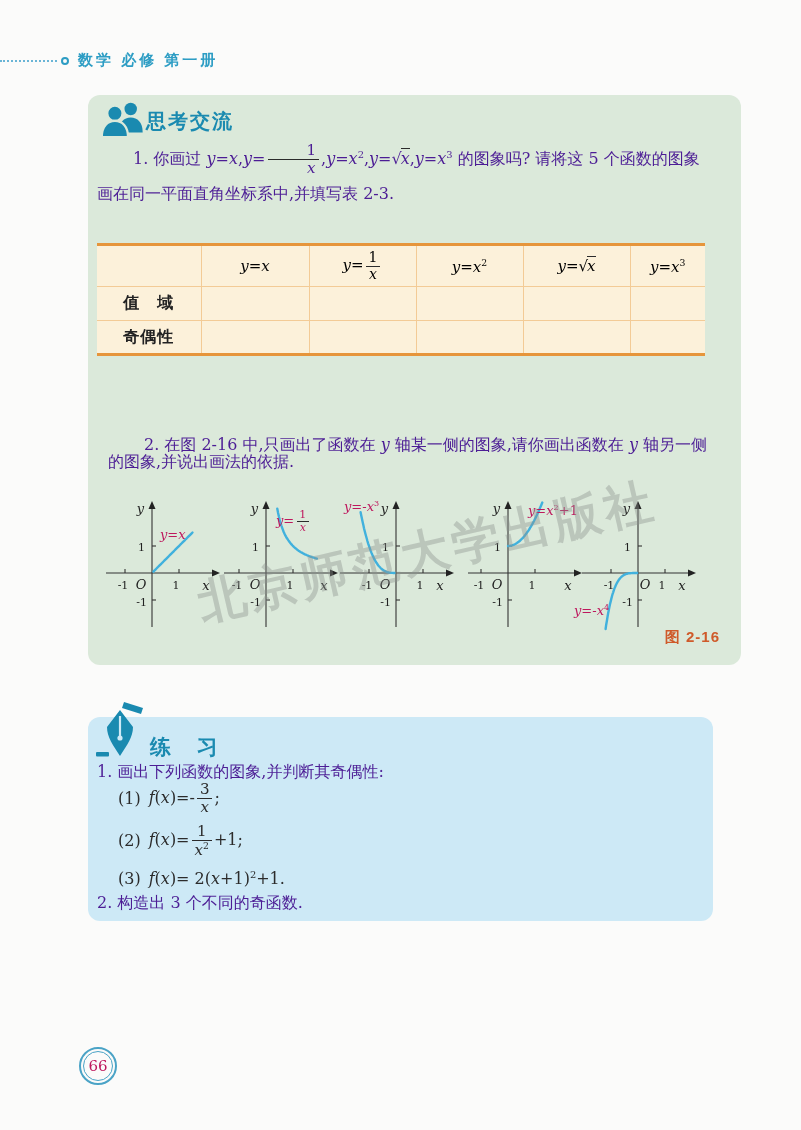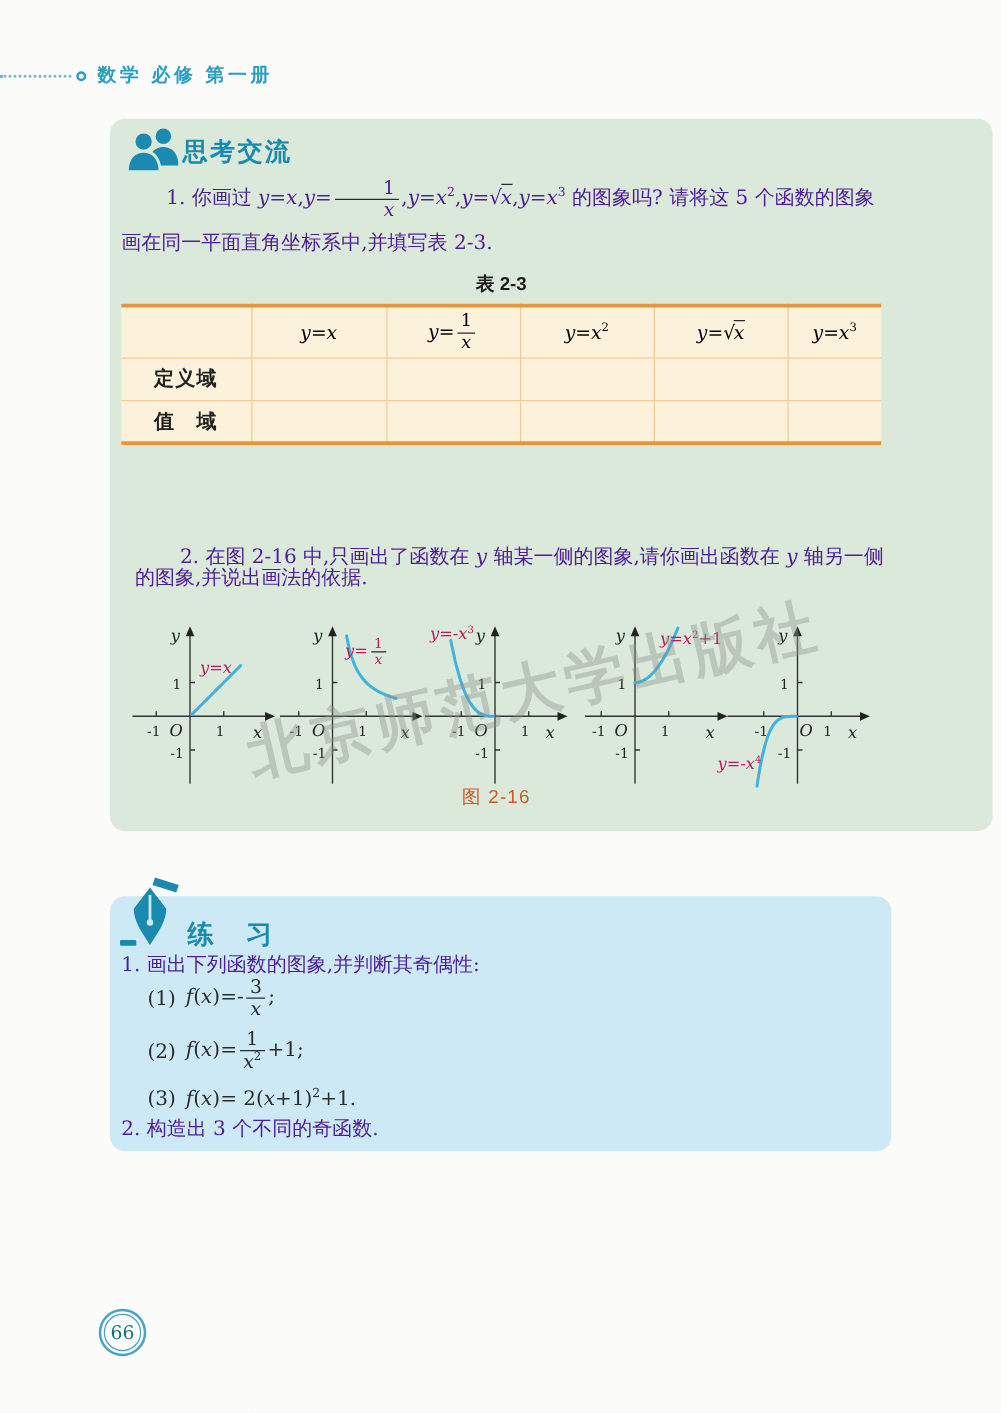--- a/index.html
+++ b/index.html
@@ -4,21 +4,21 @@
 <style>
   *{margin:0;padding:0;box-sizing:border-box}
   body{background:#e9e9e9;font-family:"Liberation Sans",sans-serif}
   .page{position:relative;width:801px;height:1130px;background:#fbfbfa;margin:0 auto;overflow:hidden}
   
   .top-rule{position:absolute;left:0;top:60px;width:57px;border-top:2px dotted #6ab5d6}
   .top-ring{position:absolute;left:61px;top:57px;width:8px;height:8px;border:2px solid #2d9dc4;border-radius:50%}
   .book-title{position:absolute;left:78px;top:51px;font-size:15px;font-weight:bold;color:#2d9dc4;letter-spacing:3px}
   
   .panel{position:absolute;border-radius:12px}
-  .green{left:88px;top:95px;width:706px;height:570px;background:#dbe9da}
+  .green{left:88px;top:95px;width:653px;height:570px;background:#dbe9da}
   .blue{left:88px;top:717px;width:625px;height:204px;background:#cde9f6}
   .sec-title{position:absolute;font-weight:bold;color:#1a8ab0;letter-spacing:2px}
   .think-title{left:58px;top:13px;font-size:20px}
   .practice-title{left:62px;top:16px;font-size:21px;letter-spacing:10px}
   .icon{position:absolute}
   
   .bodytext{position:absolute;font-size:16px;color:#4c1d95;font-family:"DejaVu Serif",serif}
   .q1{left:9px;top:43px;width:610px;line-height:34px;text-indent:36px}
   .q2{left:20px;top:341px;width:610px;line-height:17px;text-indent:36px}
   .m{font-family:"DejaVu Serif",serif}
@@ -43,30 +43,30 @@
   .graph{position:absolute;top:402px;width:125px;height:150px}
   svg .ax{stroke:#333;stroke-width:1.1}
   svg .ah{fill:#222}
   svg text{font-family:"DejaVu Serif",serif;font-size:11.5px;fill:#222}
   svg text.it{font-style:italic;font-size:13px}
   svg text.tk{font-size:11px}
   svg .curve{fill:none;stroke:#41b1dd;stroke-width:2.4;stroke-linecap:round}
   .glabel{position:absolute;font-size:13px;color:#be185d;white-space:nowrap;font-family:"DejaVu Serif",serif}
   .glabel .frac{font-size:11px}
   .wm{position:absolute;left:105px;top:425px;font-size:48px;font-weight:bold;color:#8d938f;opacity:.4;letter-spacing:4px;transform:rotate(-13deg);white-space:nowrap;pointer-events:none}
-  .figcap{position:absolute;left:5px;top:533px;width:608px;text-align:center;font-size:15px;font-weight:normal;color:#cf5a2a;letter-spacing:1px}
+  .figcap{position:absolute;left:24px;top:533px;width:608px;text-align:right;font-size:15px;font-weight:bold;color:#cf5a2a;letter-spacing:1px}
   
   .item{left:9px;width:600px}
   .item1{top:45px}
   .item2{top:176px}
   .subline{position:absolute;left:30px;font-size:16px;color:#2b2b2b;font-family:"DejaVu Serif",serif;display:flex;align-items:center;gap:8px}
   
   .pagenum{position:absolute;left:79px;top:1047px;width:38px;height:38px;border:2px solid #4aa3c6;border-radius:50%;display:flex;align-items:center;justify-content:center}
   .pagenum-inner{width:30px;height:30px;border:1px solid #4aa3c6;border-radius:50%;display:flex;align-items:center;justify-content:center}
-  .pagenum-inner span{font-size:15px;color:#0f766e;font-family:"DejaVu Serif",serif}
+  .pagenum-inner span{font-size:15px;color:#be185d;font-family:"DejaVu Serif",serif}
 </style>
 </head>
 <body>
 
 <div class="page">
 
   <div class="top-rule"></div>
   <div class="top-ring"></div>
   <div class="book-title">数学 必修 第一册</div>
 
@@ -79,21 +79,20 @@
         <path d="M0.8 38 C0.8 26.5 6.8 21 14.5 21 C22.2 21 28.2 26.5 28.2 38 Z" stroke="#dbe9da" stroke-width="2.4"></path>
       </g>
     </svg>
     <div class="sec-title think-title">思考交流</div>
 
     <p class="bodytext q1">1. 你画过 <span class="m"><i>y</i>=<i>x</i></span>,<span class="m"><i>y</i>=<span class="frac">
             <span class="num">1</span>
             <span class="den"><i>x</i></span>
           </span></span>,<span class="m"><i>y</i>=<i>x</i><sup>2</sup></span>,<span class="m"><i>y</i>=<span class="sqrt"><span class="rad">√</span><span class="rdx"><i>x</i></span></span></span>,<span class="m"><i>y</i>=<i>x</i><sup>3</sup></span> 的图象吗? 请将这 5 个函数的图象画在同一平面直角坐标系中,并填写表 2-3.</p>
 
-    <div class="tabcap">表 2-3</div>
     <table class="t23">
       <colgroup>
         <col style="width:104px">
           <col style="width:108px">
           <col style="width:107px">
         <col style="width:107px">
           <col style="width:107px">
           <col style="width:75px">
       </colgroup>
       <thead>
@@ -104,29 +103,29 @@
                 <span class="num">1</span>
                 <span class="den"><i>x</i></span>
               </span></th>
             <th class="m"><i>y</i>=<i>x</i><sup>2</sup></th>
             <th class="m"><i>y</i>=<span class="sqrt"><span class="rad">√</span><span class="rdx"><i>x</i></span></span></th>
             <th class="m"><i>y</i>=<i>x</i><sup>3</sup></th>
           </tr>
         </thead>
       <tbody>
           <tr>
-            <td class="rl">定义域</td>
+            <td class="rl">值　域</td>
             <td></td>
             <td></td>
             <td></td>
             <td></td>
             <td></td>
           </tr>
           <tr>
-            <td class="rl">值　域</td>
+            <td class="rl">奇偶性</td>
             <td></td>
             <td></td>
             <td></td>
             <td></td>
             <td></td>
           </tr>
         </tbody>
     </table>
 
     <p class="bodytext q2">2. 在图 2-16 中,只画出了函数在 <i>y</i> 轴某一侧的图象,请你画出函数在 <i>y</i> 轴另一侧的图象,并说出画法的依据.</p>

